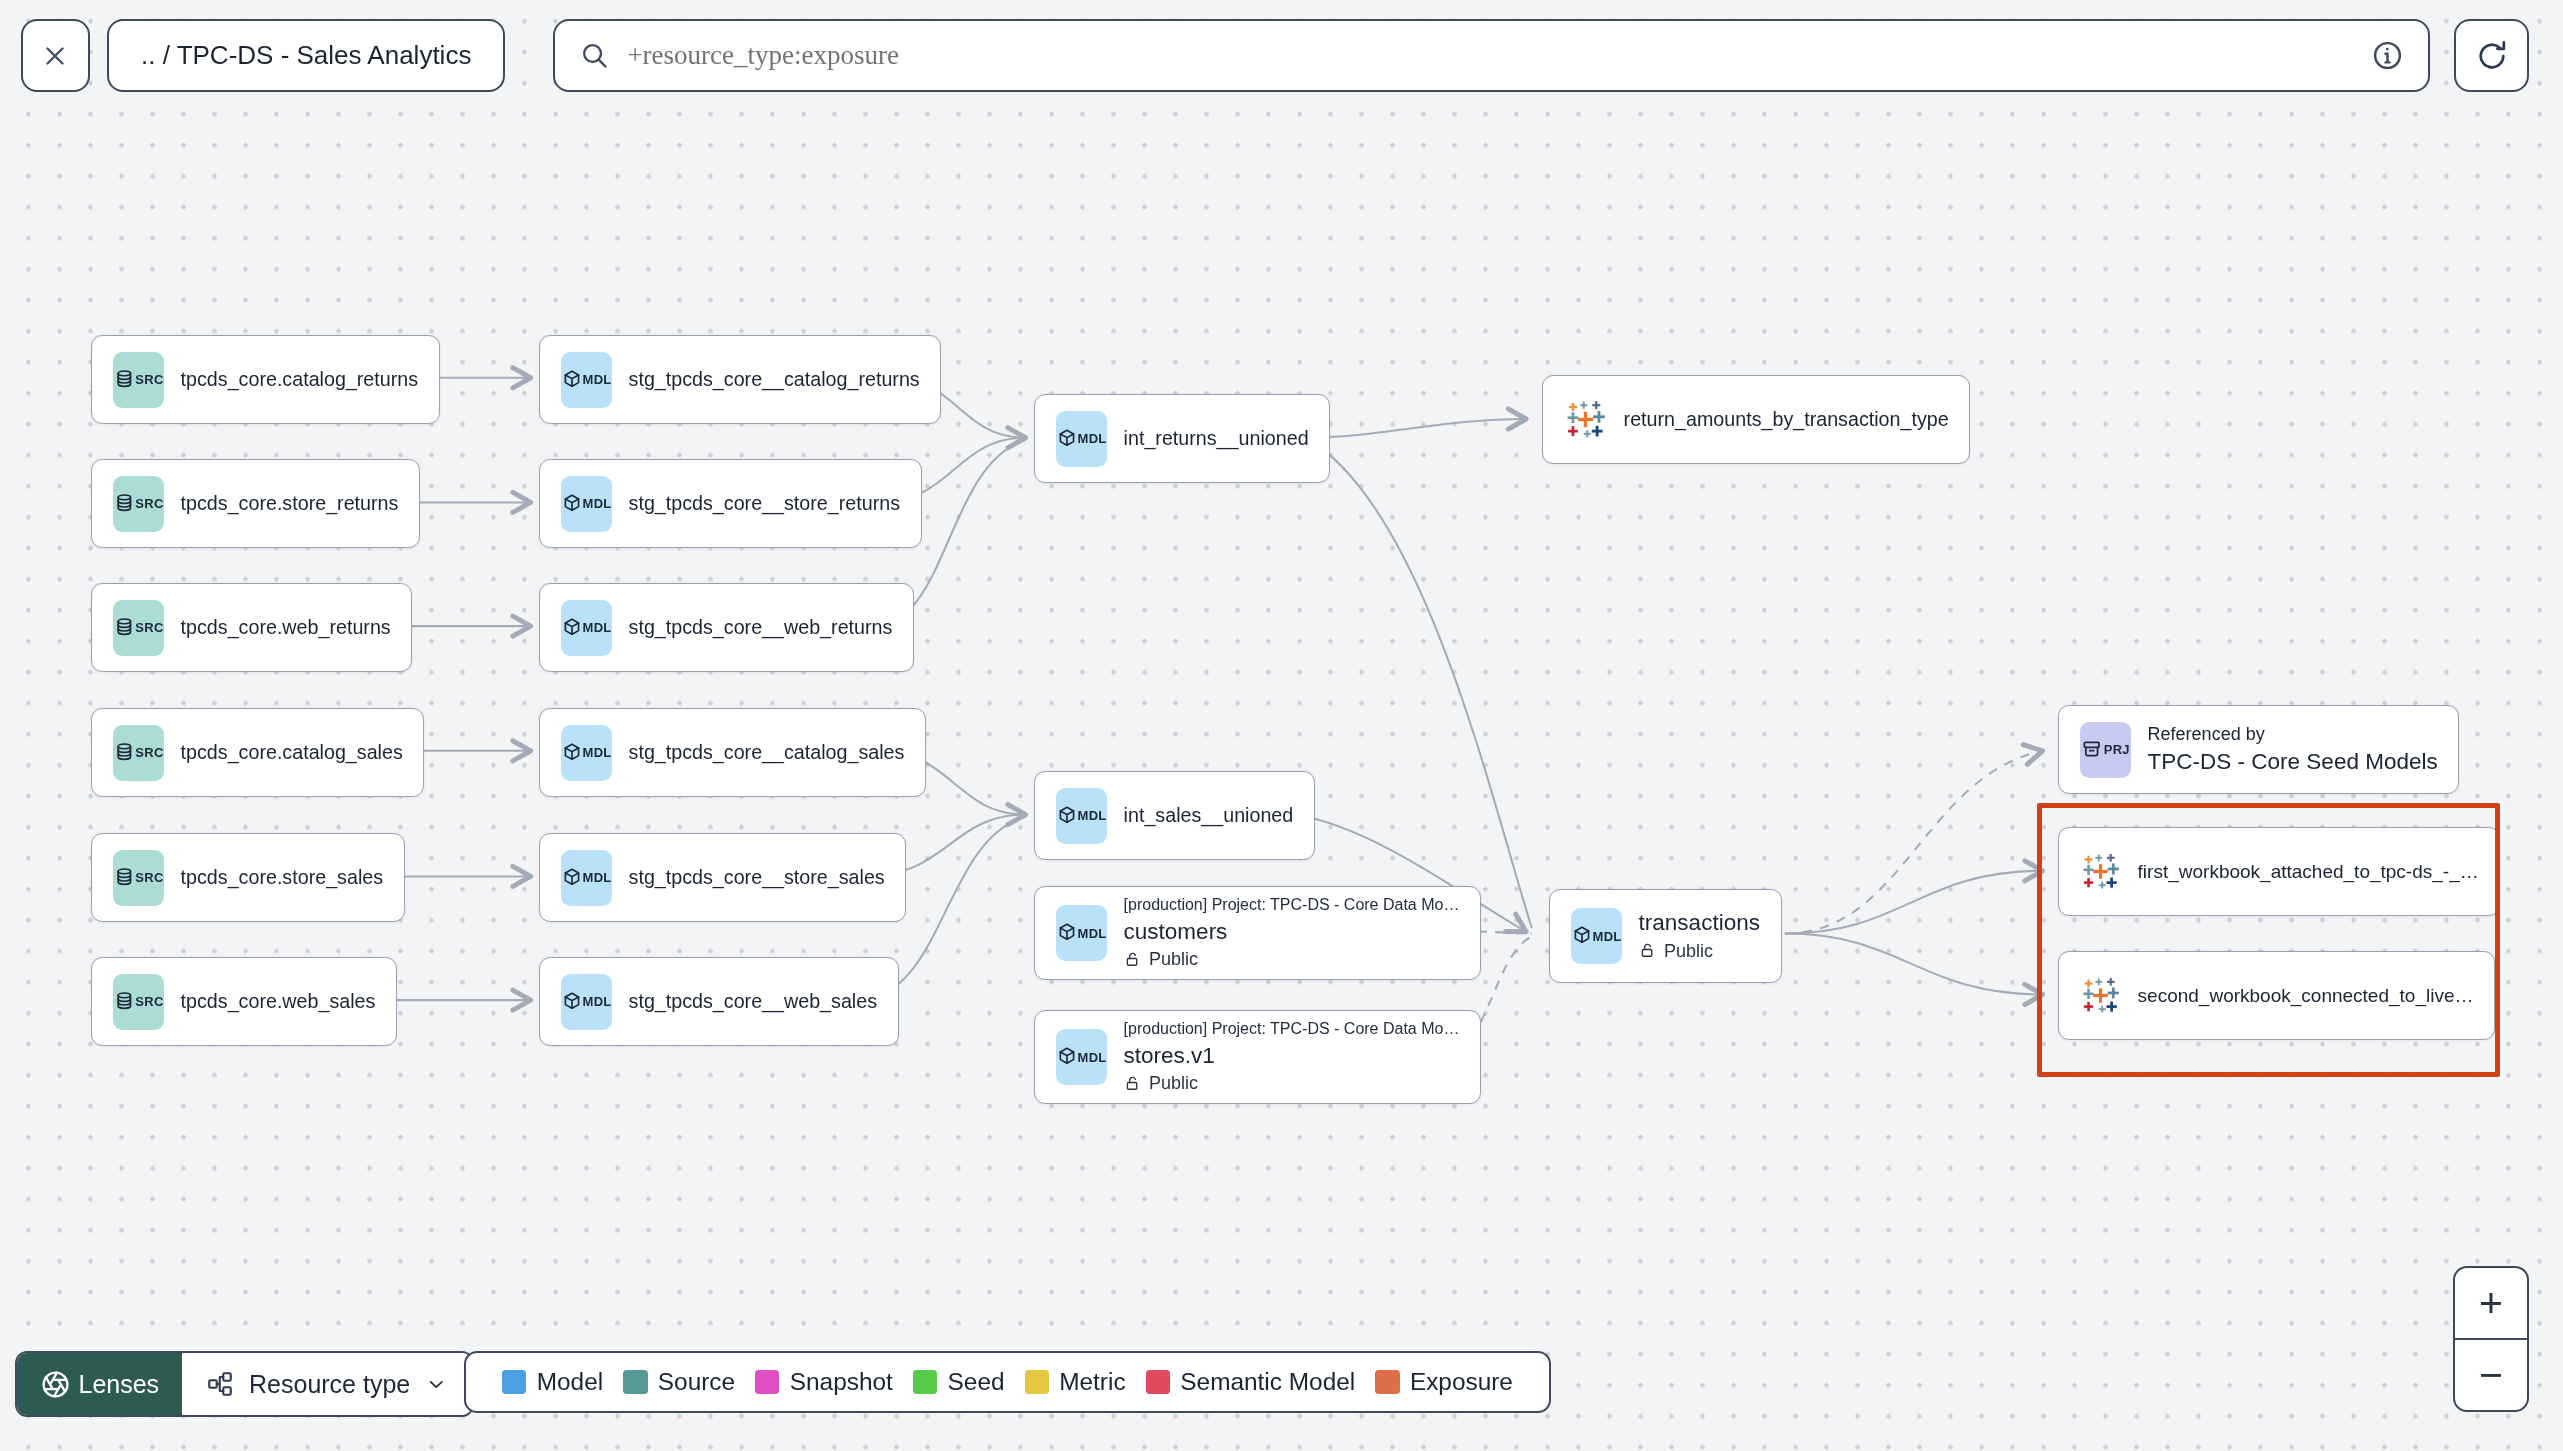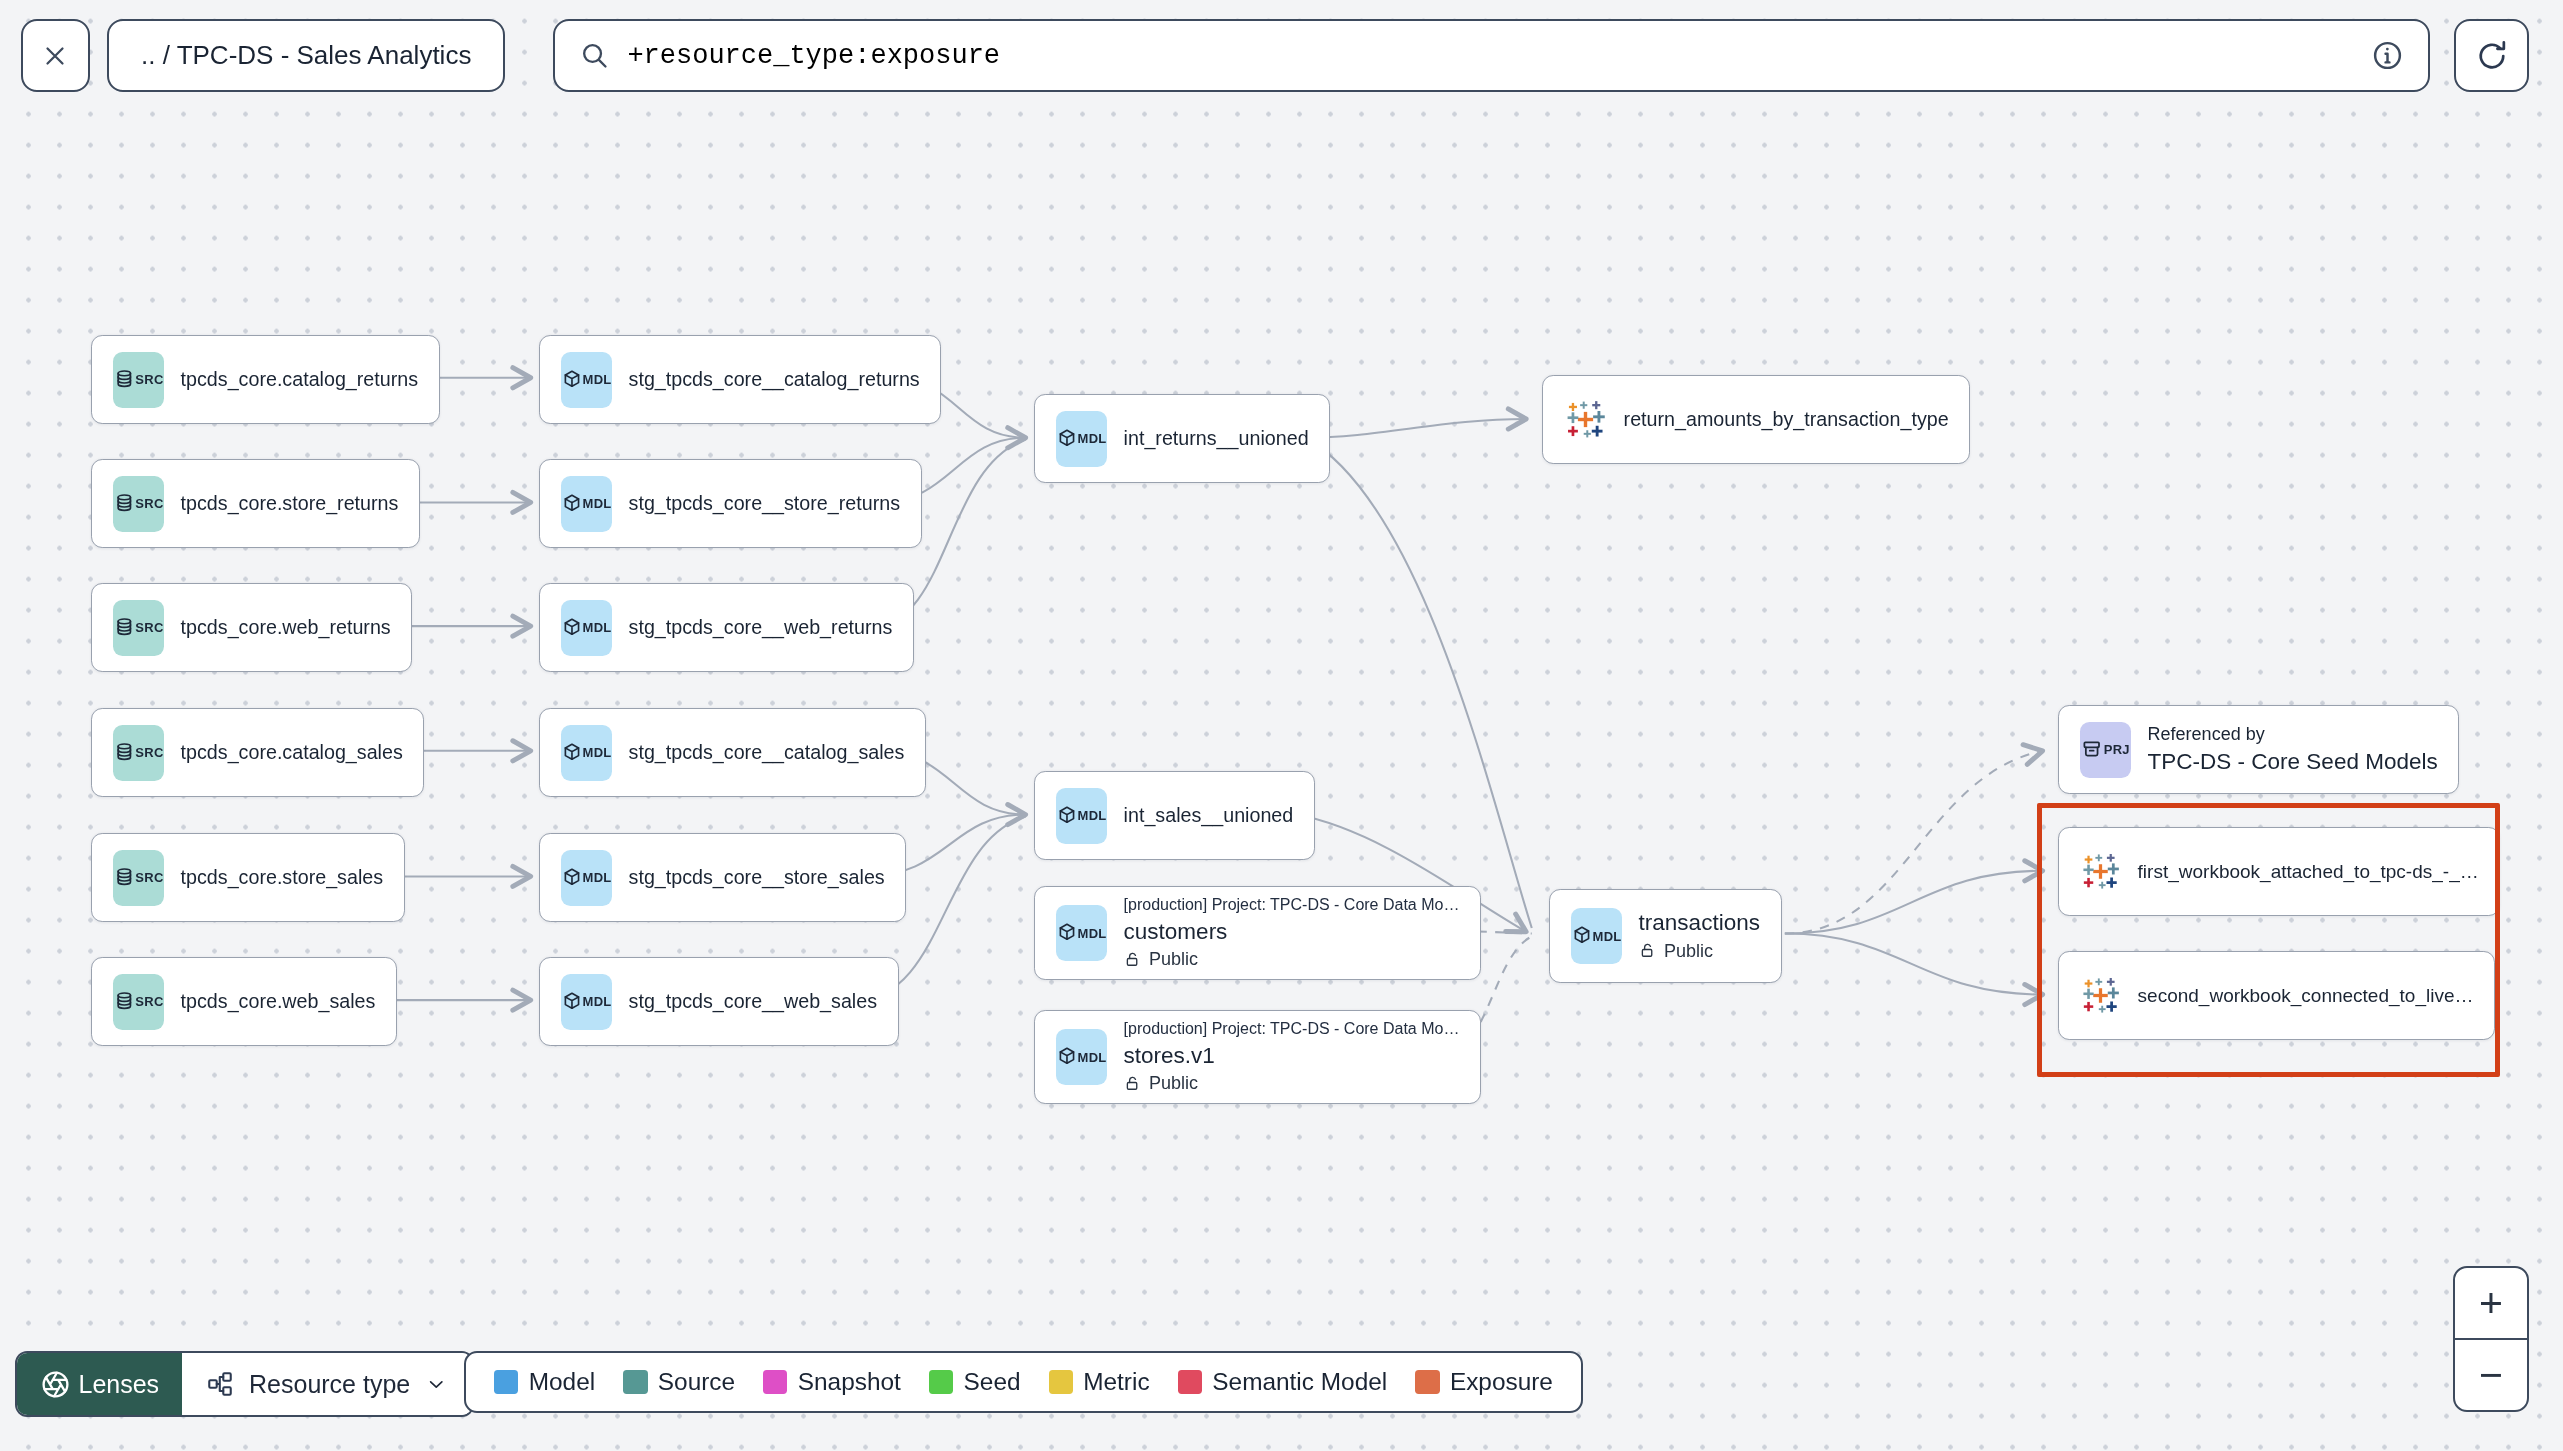--- a/index.html
+++ b/index.html
@@ -12,21 +12,21 @@
   }
   svg{display:block}
   .stroke-ico{fill:none;stroke:currentColor;stroke-width:1.8;stroke-linecap:round;stroke-linejoin:round}
 
   
   .chrome{position:absolute;z-index:10;box-sizing:border-box;background:#fff;
     border:2.3px solid #3d4a5d;border-radius:16px;display:flex;align-items:center;justify-content:center}
   .close-btn{left:20.6px;top:19px;width:69px;height:73px;cursor:pointer;color:#3d4a5d}
   .breadcrumb-btn{left:107px;top:19px;height:73px;padding:0 32px;font-size:26px;color:#1a2433;cursor:pointer;white-space:nowrap}
   .search-bar{left:553px;top:19px;width:1877px;height:73px;justify-content:flex-start;padding:0 24.4px;gap:15px}
-  .search-bar input{flex:1;border:none;outline:none;background:transparent;font-family:Liberation Mono, monospace;font-size:27px;color:#000000}
+  .search-bar input{flex:1;border:none;outline:none;background:transparent;font-family:Liberation Serif, serif;font-size:27px;color:#737373}
   .search-icon{color:#3d4a5d;flex:0 0 auto}
   .info-icon{color:#3d4a5d;flex:0 0 auto;margin-left:auto;cursor:pointer}
   .refresh-btn{left:2454px;top:19px;width:75px;height:73px;color:#2c3950;cursor:pointer}
 
   
   .node{position:absolute;z-index:3;box-sizing:border-box;display:flex;align-items:center;gap:17px;
     background:#fff;border:1.9px solid #99a1ae;border-radius:11.2px;padding:0 20.6px;height:89px;
     box-shadow:0 0.9px 2.8px rgba(20,30,50,.07);cursor:pointer;white-space:nowrap}
   .node.tall{height:94px}
   .badge{width:51px;height:56px;border-radius:9.4px;display:flex;align-items:center;
@@ -54,21 +54,21 @@
   
   .lens-group{position:absolute;z-index:10;left:15px;top:1351px;height:62px;display:flex;
     border:2.3px solid #3d4a5d;border-radius:12.2px;overflow:hidden;background:#fff}
   .lenses-btn{display:flex;align-items:center;gap:8px;padding:0 22.5px;background:#2d5a51;color:#fff;
     font-size:25px;cursor:pointer}
   .restype-btn{display:flex;align-items:center;gap:15px;padding:0 24.4px;background:#fff;color:#1f2838;
     font-size:25px;cursor:pointer}
   .restype-btn .ri{color:#2c3950}
   .legend{position:absolute;z-index:10;left:464px;top:1351px;height:62px;box-sizing:border-box;
     background:#fff;border:2.3px solid #3d4a5d;border-radius:13px;display:flex;align-items:center;
-    gap:28px;padding:0 28px}
+    gap:20px;padding:0 36px}
   .litem{display:flex;align-items:center;gap:10.3px;font-size:24.4px;white-space:nowrap}
   .sw{width:24.4px;height:24.4px;border-radius:3.7px;flex:0 0 auto}
   .zoomctl{position:absolute;z-index:10;left:2453px;top:1266px;width:76px;height:146px;box-sizing:border-box;
     background:#fff;border:2.3px solid #3d4a5d;border-radius:14px;display:flex;flex-direction:column;overflow:hidden}
   .zoomctl .zb{flex:1;display:flex;align-items:center;justify-content:center;font-size:41px;font-weight:300;
     color:#2a3442;background:none;border:none;cursor:pointer;font-family:inherit;line-height:1}
   .zoomctl .zb:first-child{border-bottom:2.3px solid #3d4a5d}
 </style>
 </head>
 <body>

